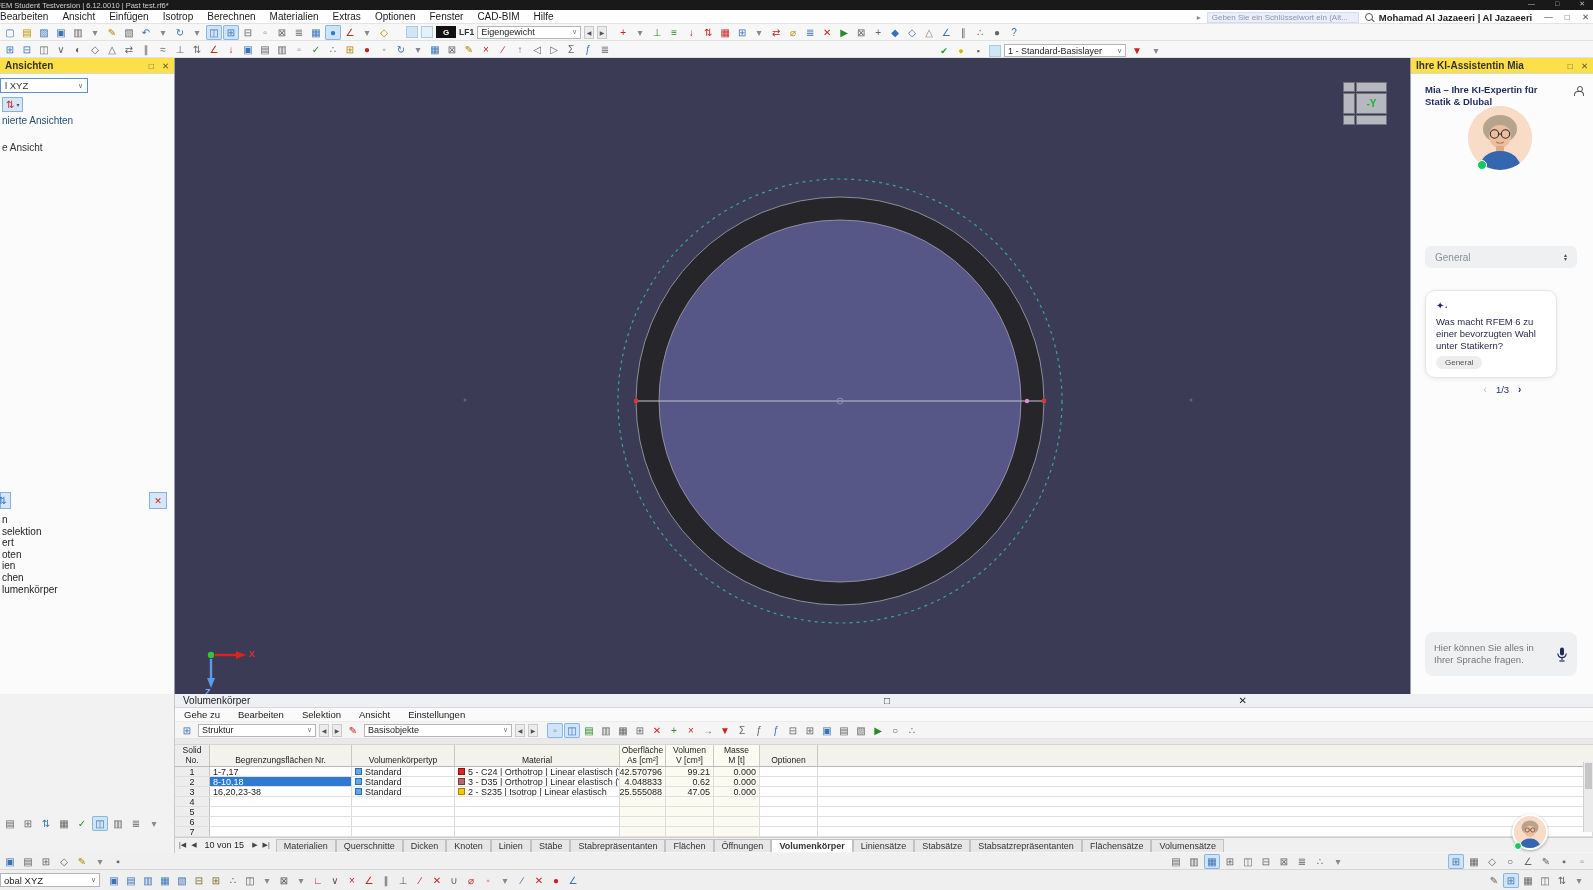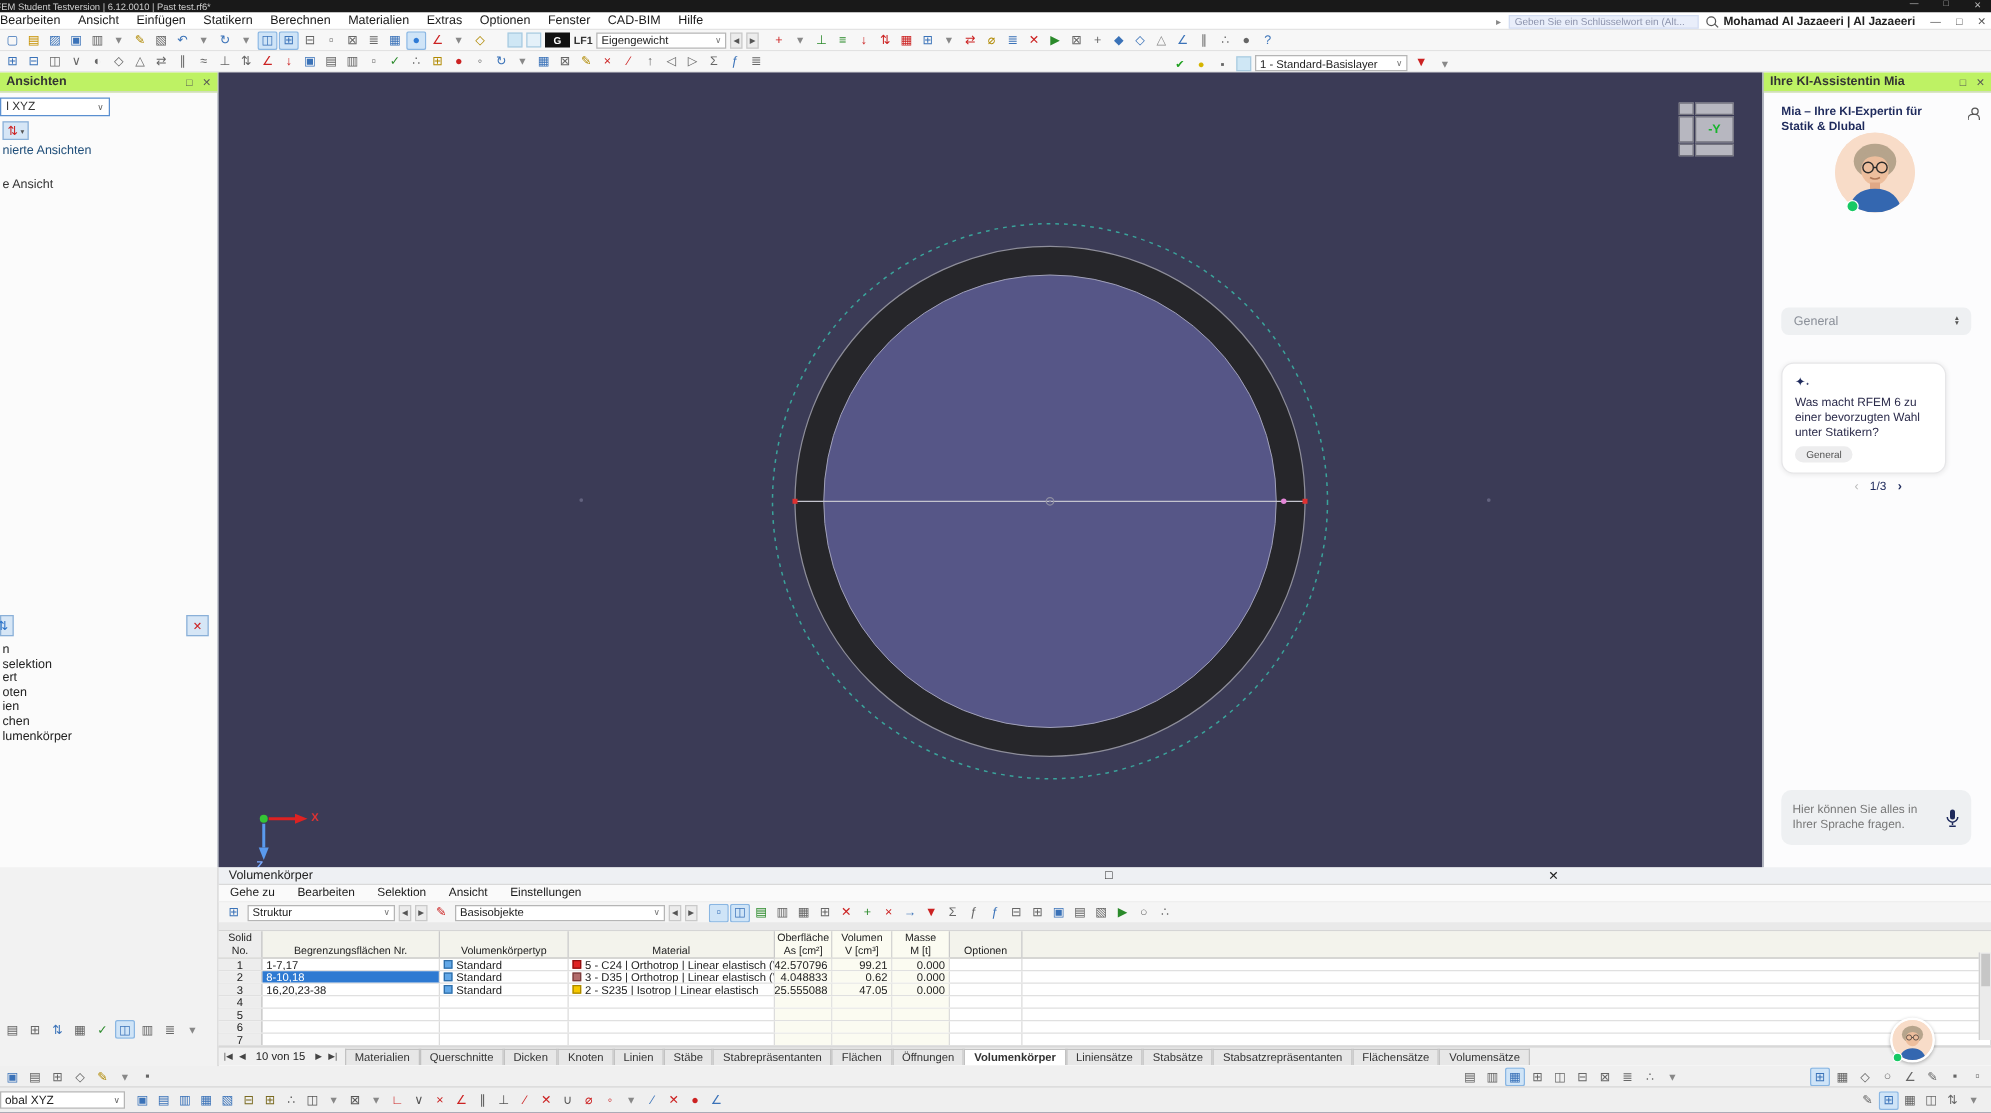--- a/index.html
+++ b/index.html
@@ -37,21 +37,21 @@
   .lc-id{font-size:8.5px;font-weight:bold;color:#333}
   .combo{height:13px;background:#fff;border:1px solid #b5b5b5;display:flex;align-items:center;font-size:9px;color:#222;padding:0 3px;gap:3px}
   .combo .cv{flex:1;white-space:nowrap;overflow:hidden}
   .combo .ca{color:#777;font-size:7px}
   .mini-btn{width:10px;height:13px;background:#ececec;border:1px solid #c9c9c9;display:flex;align-items:center;justify-content:center;font-size:6px;color:#555}
   .layer-cluster{position:absolute;left:936px;top:2px;display:flex;align-items:center;gap:3px}
   .stat-ico{font-size:9px}
 
   
   .left-panel{left:0;top:58px;width:175px;height:636px;background:#fbfbfb;border-right:1px solid #9aa0ad}
-  .panel-head{height:16px;background:#bef264;border-bottom:1px solid #d8d8d8;display:flex;align-items:center;padding:0 5px}
+  .panel-head{height:16px;background:#fde047;border-bottom:1px solid #d8d8d8;display:flex;align-items:center;padding:0 5px}
   .panel-title{font-size:10px;font-weight:bold;color:#333;flex:1}
   .panel-ctl{display:flex;gap:8px;color:#555;font-size:8.5px}
   .lp-combo{position:absolute;left:0;top:20px;width:88px;height:15px;background:#fff;border:1px solid #5a8fd0;display:flex;align-items:center;font-size:9.5px;padding:0 4px;color:#333}
   .lp-combo .ca{margin-left:auto;color:#666;font-size:7px}
   .lp-axesbtn{position:absolute;left:2px;top:39px;height:15px;padding:0 3px;background:#d6e6f6;border:1px solid #8ab0d8;display:flex;align-items:center;gap:2px;font-size:10px}
   .lp-link{position:absolute;left:2px;font-size:10px;white-space:nowrap}
   .lp-link.l1{top:57px;color:#1f4e79}
   .lp-link.l2{top:84px;color:#333}
   .lp-midbtn{position:absolute;top:434px;height:17px;background:#d6e6f6;border:1px solid #8ab0d8;display:flex;align-items:center;justify-content:center;font-size:10px}
   .lp-list{position:absolute;left:2px;top:456px;display:flex;flex-direction:column}
@@ -139,21 +139,21 @@
     <span>✕</span>
   </span>
 </div>
 
 <div class="abs menubar">
   <div class="menu-items">
 
   <span class="menu-item">Bearbeiten</span>
       <span class="menu-item">Ansicht</span>
       <span class="menu-item">Einfügen</span>
-      <span class="menu-item">Statikern</span>
+      <span class="menu-item">Isotrop</span>
       <span class="menu-item">Berechnen</span>
       <span class="menu-item">Materialien</span>
       <span class="menu-item">Extras</span>
       <span class="menu-item">Optionen</span>
       <span class="menu-item">Fenster</span>
       <span class="menu-item">CAD-BIM</span>
       <span class="menu-item">Hilfe</span>
     </div>
   <div class="menu-right">
     <span class="search-arrow">▸</span>
@@ -451,21 +451,21 @@
     </div>
   <div class="tp-toolbar">
     <span class="ticon" style="color:#3a72b8">⊞</span>
     <span class="combo" style="width:118px">
       <span class="cv">Struktur</span>
       <span class="ca">∨</span>
     </span>
     <span class="mini-btn">◀</span>
     <span class="mini-btn">▶</span>
     <span class="ticon" style="color:#cc2222">✎</span>
-    <span class="combo" style="width:168px">
+    <span class="combo" style="width:148px">
       <span class="cv">Basisobjekte</span>
       <span class="ca">∨</span>
     </span>
     <span class="mini-btn">◀</span>
     <span class="mini-btn">▶</span>
     <span class="tbar-icons" style="margin-left:6px">
 
     <span class="ticon active" style="color: rgb(58, 114, 184);">▫</span>
         <span class="ticon active" style="color: rgb(58, 114, 184);">◫</span>
         <span class="ticon" style="color: rgb(42, 138, 42);">▤</span>

